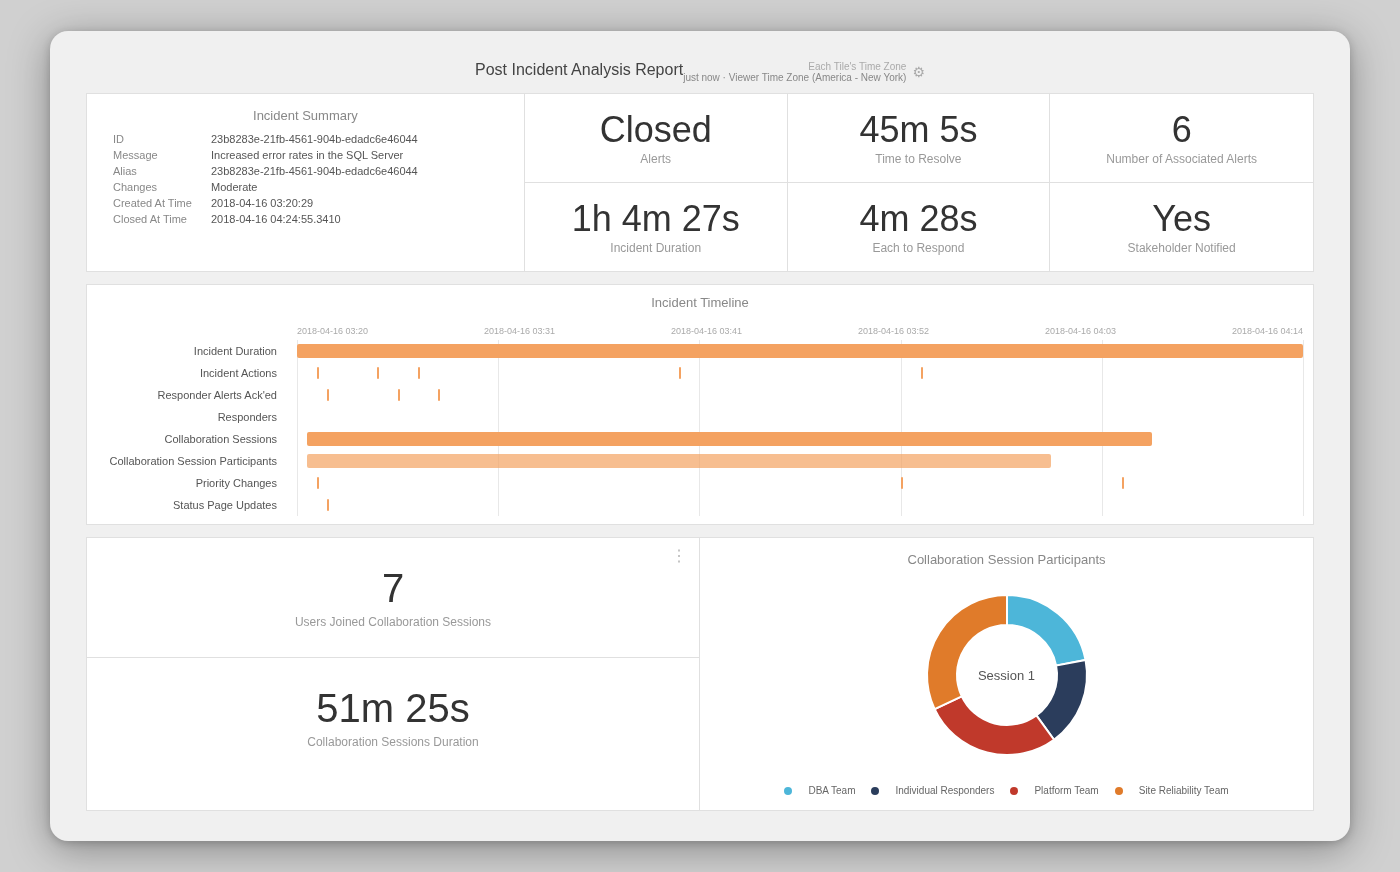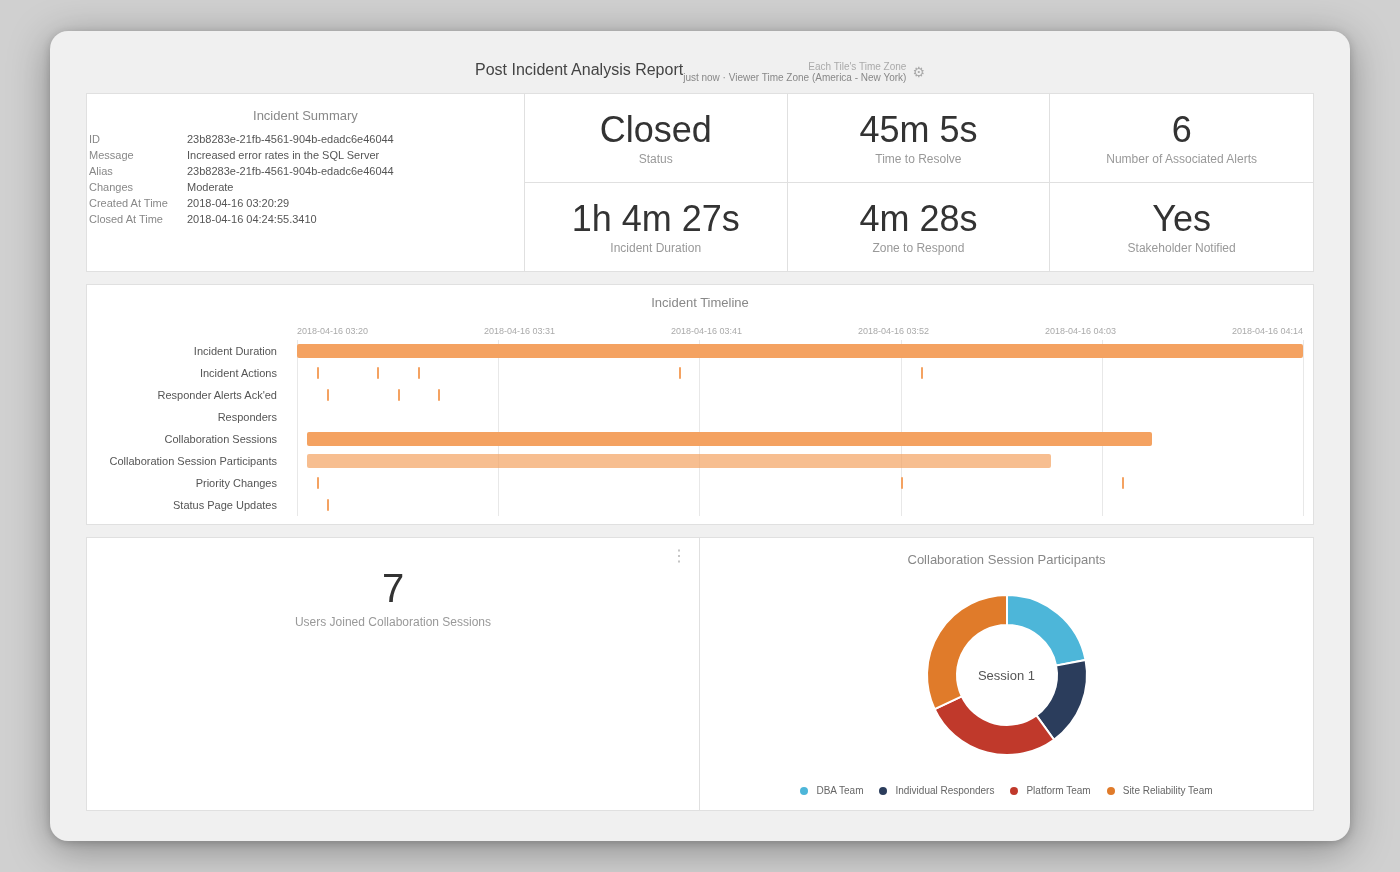--- a/index.html
+++ b/index.html
@@ -47,21 +47,21 @@
       grid-template-columns: 2fr 1.2fr 1.2fr 1.2fr;
       grid-template-rows: 1fr 1fr;
       gap: 0;
       border: 1px solid #e0e0e0;
       background: #fff;
       margin-bottom: 12px;
     }
     .incident-summary {
       grid-row: 1 / 3;
       border-right: 1px solid #e0e0e0;
-      padding: 14px 2px;
+      padding: 14px 26px;
     }
     .summary-title {
       text-align: center;
       font-size: 13px;
       color: #888;
       margin-bottom: 10px;
       font-weight: 400;
     }
     .summary-row {
       display: flex;
@@ -237,21 +237,21 @@
       display: flex;
       flex-wrap: wrap;
       gap: 10px 16px;
       justify-content: center;
       font-size: 10px;
       color: #666;
     }
     .legend-item {
       display: flex;
       align-items: center;
-      gap: 8px;
+      gap: 16px;
     }
     .legend-dot {
       width: 8px;
       height: 8px;
       border-radius: 50%;
     }
   </style>
 </head>
 <body>
 
@@ -295,38 +295,38 @@
           </div>
           <div class="summary-row">
             <span class="summary-label">Closed At Time</span>
             <span class="summary-value">2018-04-16 04:24:55.3410</span>
           </div>
         </div>
     </div>
 
     <div class="stat-cell">
       <div class="stat-big">Closed</div>
-      <div class="stat-label">Status</div>
+      <div class="stat-label">Alerts</div>
     </div>
     <div class="stat-cell">
       <div class="stat-big">45m 5s</div>
       <div class="stat-label">Time to Resolve</div>
     </div>
     <div class="stat-cell" style="border-right:none;">
       <div class="stat-big">6</div>
       <div class="stat-label">Number of Associated Alerts</div>
     </div>
 
     <div class="stat-cell no-border-bottom">
       <div class="stat-big">1h 4m 27s</div>
       <div class="stat-label">Incident Duration</div>
     </div>
     <div class="stat-cell no-border-bottom">
       <div class="stat-big">4m 28s</div>
-      <div class="stat-label">Zone to Respond</div>
+      <div class="stat-label">Each to Respond</div>
     </div>
     <div class="stat-cell no-border-bottom" style="border-right:none;">
       <div class="stat-big">Yes</div>
       <div class="stat-label">Stakeholder Notified</div>
     </div>
   </div>
 
   <div class="timeline-section">
     <div class="timeline-title">Incident Timeline</div>
     <div class="timeline-chart">
@@ -447,20 +447,24 @@
         </div>
     </div>
   </div>
 
   <div class="bottom-grid">
     <div class="bottom-left">
       <div class="bottom-cell">
         <span class="menu-dots">⋮</span>
         <div class="bottom-cell-big">7</div>
         <div class="bottom-cell-label">Users Joined Collaboration Sessions</div>
+      </div>
+      <div class="bottom-cell">
+        <div class="bottom-cell-big">51m 25s</div>
+        <div class="bottom-cell-label">Collaboration Sessions Duration</div>
       </div>
     </div>
     <div class="collab-right">
       <div class="collab-right-title">Collaboration Session Participants</div>
       <div class="donut-container">
         <svg width="200" height="200" viewBox="0 0 200 200">
 
           <g id="donut-segments">
               <path d="M 100 20 A 80 80 0 0 1 178.5829800582951 85.00949483314203 L 149.11436253643444 90.63093427071377 A 50 50 0 0 0 100 50 Z" fill="#4db6d9" stroke="#fff" stroke-width="2"></path>
               <path d="M 178.5829800582951 85.00949483314203 A 80 80 0 0 1 147.02282018339787 164.72135954999578 L 129.38926261462365 140.45084971874738 A 50 50 0 0 0 149.11436253643444 90.63093427071377 Z" fill="#2b3d5c" stroke="#fff" stroke-width="2"></path>

